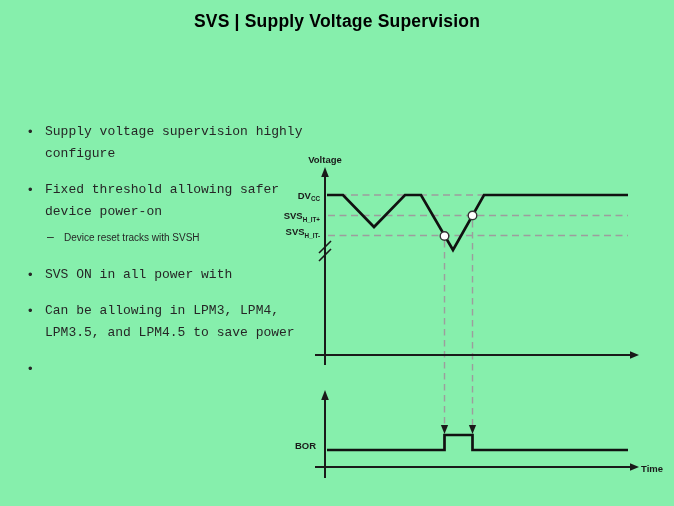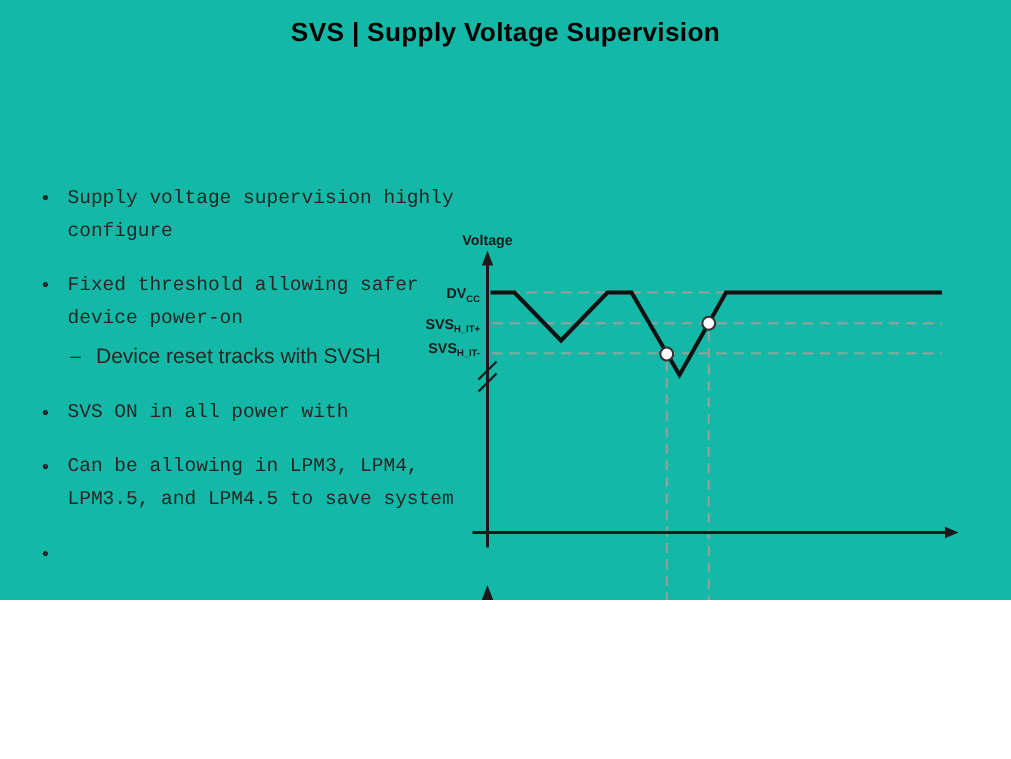--- a/index.html
+++ b/index.html
@@ -1,31 +1,31 @@
 <!DOCTYPE html>
 <html><head>
 <meta charset="utf-8">
 <style>
   html,body{margin:0;padding:0;background:#fff;}
   .slide{
-    position:relative;width:674px;height:400px;background:#14b8a6;
+    position:relative;width:674px;height:506px;background:#86efac;
     font-family:"Liberation Sans",sans-serif;overflow:hidden;color:#262626;
   }
   .title{
     position:absolute;top:11px;left:0;width:100%;text-align:center;
     font-size:17.5px;font-weight:700;color:#000;letter-spacing:.2px;
   }
   .bullets{position:absolute;left:28px;top:121px;width:305px;}
   .bullet-item{display:flex;margin-bottom:15px;}
   .marker{flex:0 0 17px;width:17px;font-size:13px;line-height:21.5px;color:#262626;}
   .bcol{font-size:13px;line-height:21.5px;}
   .bline{white-space:nowrap;font-family:Liberation Mono, monospace;}
   .sub-item{display:flex;margin-top:5px;}
   .sub-item .marker{margin-left:2px;font-size:12.3px;}
-  .scol{font-size:14px;line-height:21.5px;}
+  .scol{font-size:10px;line-height:21.5px;}
   .sline{white-space:nowrap;}
   .diagram{position:absolute;left:280px;top:145px;}
   svg text{font-family:"Liberation Sans",sans-serif;font-weight:700;fill:#1a1a1a;}
   .axlbl{font-size:9.5px;}
   .lvl{font-size:9.5px;}
   .sub{font-size:6.3px;}
 </style>
 </head>
 <body>
 
@@ -57,21 +57,21 @@
       <div class="bullet-item">
         <span class="marker">•</span>
         <div class="bcol">
           <div class="bline">SVS ON in all power with</div>
         </div>
       </div>
       <div class="bullet-item">
         <span class="marker">•</span>
         <div class="bcol">
           <div class="bline">Can be allowing in LPM3, LPM4,</div>
-          <div class="bline">LPM3.5, and LPM4.5 to save system</div>
+          <div class="bline">LPM3.5, and LPM4.5 to save power</div>
         </div>
       </div>
       <div class="bullet-item">
         <span class="marker">•</span>
       </div>
     </div>
 
   <svg class="diagram" width="394" height="350" viewBox="0 0 394 350">
 
     <g>

